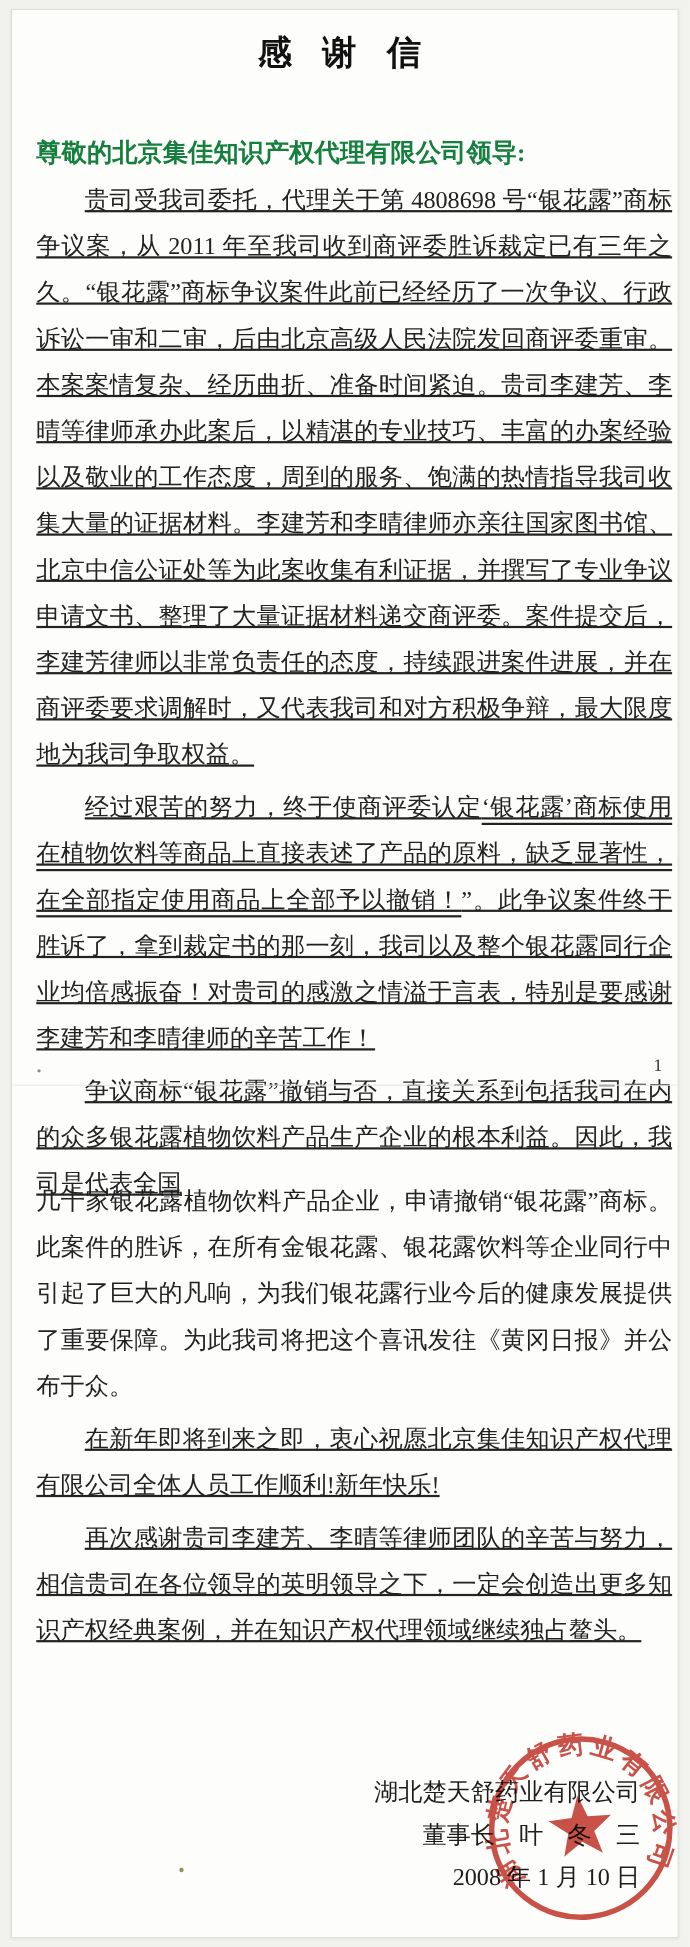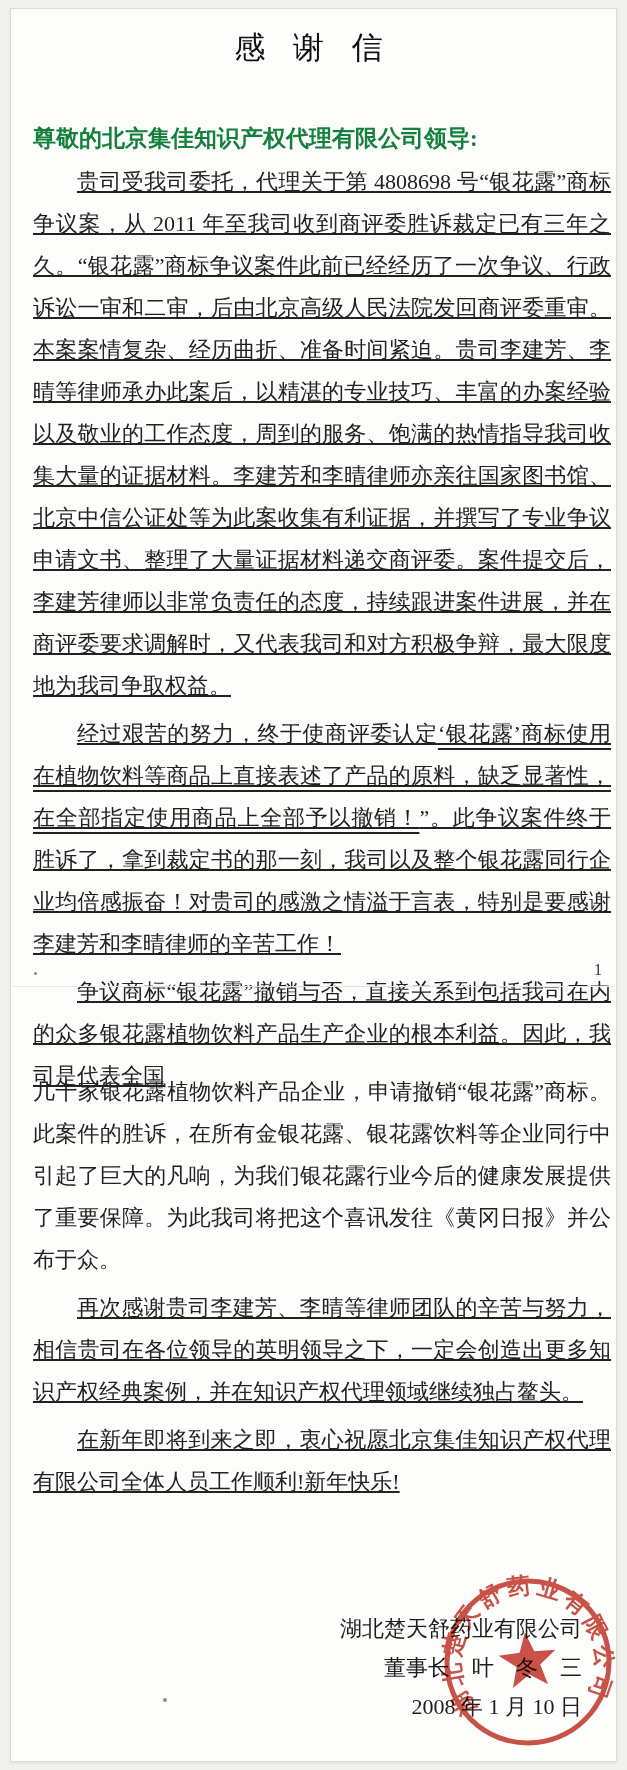--- a/index.html
+++ b/index.html
@@ -11,21 +11,21 @@
     overflow:hidden;
   }
   .scan-page{
     position:absolute;left:10px;top:8px;width:605px;height:1752px;
     background:#fdfdfc;
     border:1px solid #dcdcd7;
     box-shadow:0 1px 3px rgba(0,0,0,0.08);
   }
   .title{
     position:absolute;top:18px;left:0;width:100%;
-    text-align:center;font-size:31px;font-weight:normal;
+    text-align:center;font-size:31px;font-weight:bold;
     letter-spacing:10px;color:#111;
   }
   .salutation{
     position:absolute;top:114px;left:22px;width:560px;
     font-size:23px;font-weight:bold;color:#15803d;
   }
   .body-block{
     position:absolute;left:22px;width:578px;
     font-size:22px;line-height:42px;
     text-align:justify;text-justify:inter-ideograph;
@@ -77,22 +77,22 @@
     <p class="indent">贵司受我司委托，代理关于第 4808698 号“银花露”商标争议案，从 2011 年至我司收到商评委胜诉裁定已有三年之久。“银花露”商标争议案件此前已经经历了一次争议、行政诉讼一审和二审，后由北京高级人民法院发回商评委重审。本案案情复杂、经历曲折、准备时间紧迫。贵司李建芳、李晴等律师承办此案后，以精湛的专业技巧、丰富的办案经验以及敬业的工作态度，周到的服务、饱满的热情指导我司收集大量的证据材料。李建芳和李晴律师亦亲往国家图书馆、北京中信公证处等为此案收集有利证据，并撰写了专业争议申请文书、整理了大量证据材料递交商评委。案件提交后，李建芳律师以非常负责任的态度，持续跟进案件进展，并在商评委要求调解时，又代表我司和对方积极争辩，最大限度地为我司争取权益。</p>
     <p class="indent"><span>经过艰苦的努力，终于使商评委认定</span><span class="uline">‘银花露’商标使用在植物饮料等商品上直接表述了产品的原料，缺乏显著性，在全部指定使用商品上全部予以撤销！</span><span>”。此争议案件终于胜诉了，拿到裁定书的那一刻，我司以及整个银花露同行企业均倍感振奋！对贵司的感激之情溢于言表，特别是要感谢李建芳和李晴律师的辛苦工作！</span></p>
     <p class="indent">争议商标“银花露”撤销与否，直接关系到包括我司在内的众多银花露植物饮料产品生产企业的根本利益。因此，我司是代表全国</p>
   </div>
 
   <div class="page-number">1</div>
   <div class="page-seam"></div>
 
   <div class="body-block page2-body">
     <p>几十家银花露植物饮料产品企业，申请撤销“银花露”商标。此案件的胜诉，在所有金银花露、银花露饮料等企业同行中引起了巨大的凡响，为我们银花露行业今后的健康发展提供了重要保障。为此我司将把这个喜讯发往《黄冈日报》并公布于众。</p>
+    <p class="indent">在新年即将到来之即，衷心祝愿北京集佳知识产权代理有限公司全体人员工作顺利!新年快乐!</p>
     <p class="indent">再次感谢贵司李建芳、李晴等律师团队的辛苦与努力，相信贵司在各位领导的英明领导之下，一定会创造出更多知识产权经典案例，并在知识产权代理领域继续独占鳌头。</p>
-    <p class="indent">在新年即将到来之即，衷心祝愿北京集佳知识产权代理有限公司全体人员工作顺利!新年快乐!</p>
   </div>
 
   <div class="signature">
     <div>湖北楚天舒药业有限公司</div>
     <div>董事长　叶　冬　三</div>
     <div>2008 年 1 月 10 日</div>
   </div>
 
   <div class="stamp-wrap">
     <svg width="178" height="178" viewBox="-89 -89 178 178">

